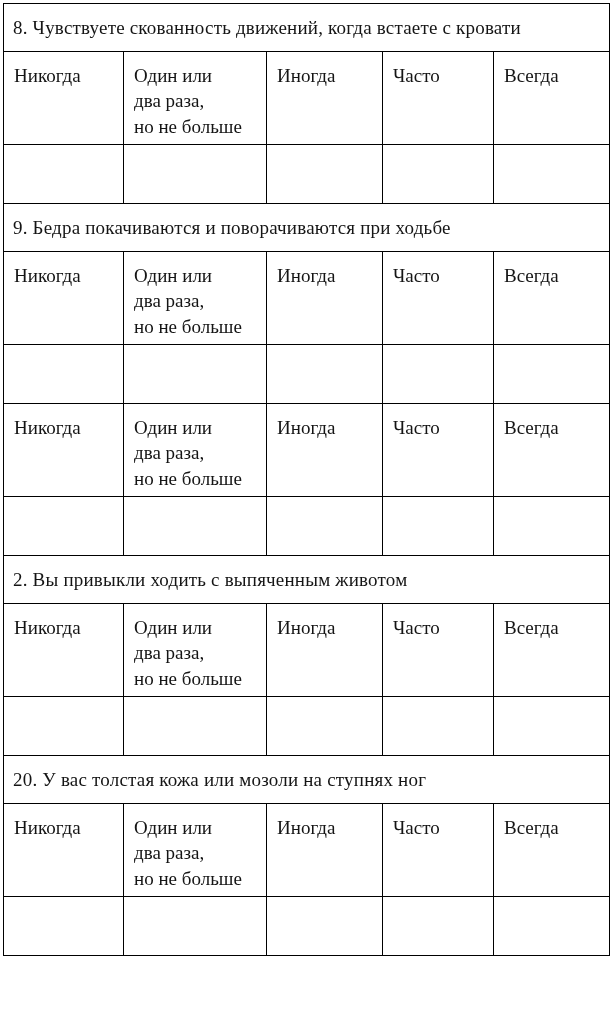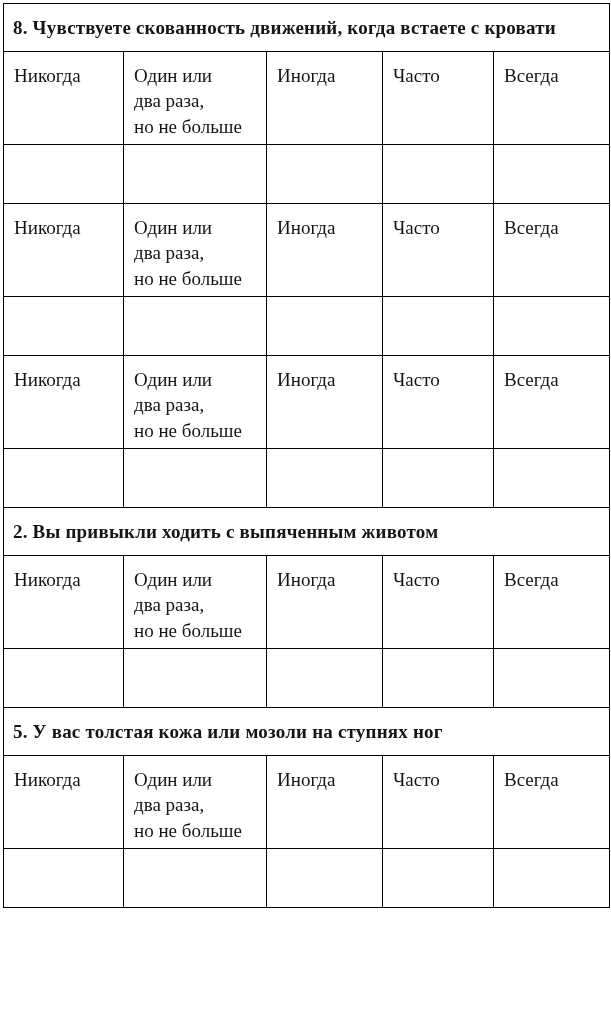--- a/index.html
+++ b/index.html
@@ -20,21 +20,21 @@
     table-layout: fixed;
     width: 606px;
   }
   td {
     border: 1px solid #000000;
     box-sizing: border-box;
   }
   td.question-cell {
     height: 48px;
     vertical-align: middle;
-    font-weight: bold;
+    font-weight: normal;
     font-size: 19px;
     letter-spacing: 0.2px;
     padding: 2px 8px 2px 9px;
   }
   td.option-cell {
     height: 93px;
     vertical-align: top;
     font-size: 19px;
     line-height: 1.33;
     padding: 11px 20px 4px 10px;
@@ -70,20 +70,23 @@
       <td class="option-cell">Всегда</td>
     </tr>
     <tr>
       <td class="answer-cell"></td>
       <td class="answer-cell"></td>
       <td class="answer-cell"></td>
       <td class="answer-cell"></td>
       <td class="answer-cell"></td>
     </tr>
 
+    <tr>
+      <td class="question-cell" colspan="5">9. Бедра покачиваются и поворачиваются при ходьбе</td>
+    </tr>
     <tr>
       <td class="option-cell">Никогда</td>
       <td class="option-cell">Один или
 два раза,
 но не больше</td>
       <td class="option-cell">Иногда</td>
       <td class="option-cell">Часто</td>
       <td class="option-cell">Всегда</td>
     </tr>
     <tr>
@@ -125,21 +128,21 @@
     </tr>
     <tr>
       <td class="answer-cell"></td>
       <td class="answer-cell"></td>
       <td class="answer-cell"></td>
       <td class="answer-cell"></td>
       <td class="answer-cell"></td>
     </tr>
 
     <tr>
-      <td class="question-cell" colspan="5">5. У вас толстая кожа или мозоли на ступнях ног</td>
+      <td class="question-cell" colspan="5">20. У вас толстая кожа или мозоли на ступнях ног</td>
     </tr>
     <tr>
       <td class="option-cell">Никогда</td>
       <td class="option-cell">Один или
 два раза,
 но не больше</td>
       <td class="option-cell">Иногда</td>
       <td class="option-cell">Часто</td>
       <td class="option-cell">Всегда</td>
     </tr>

